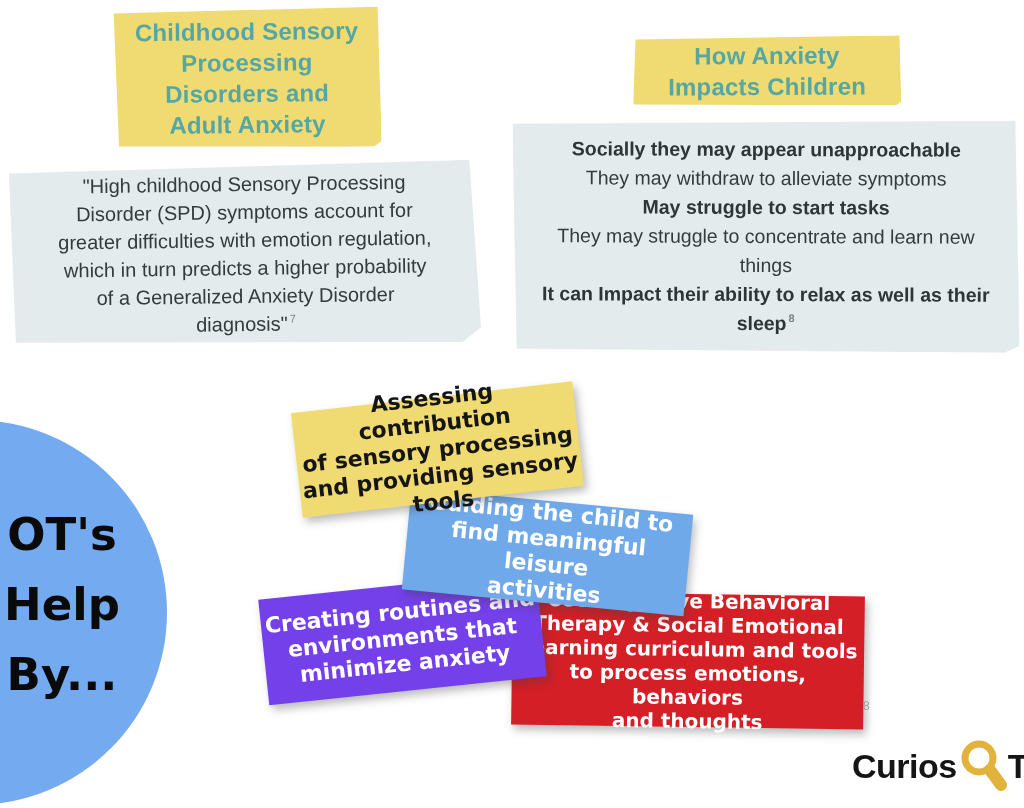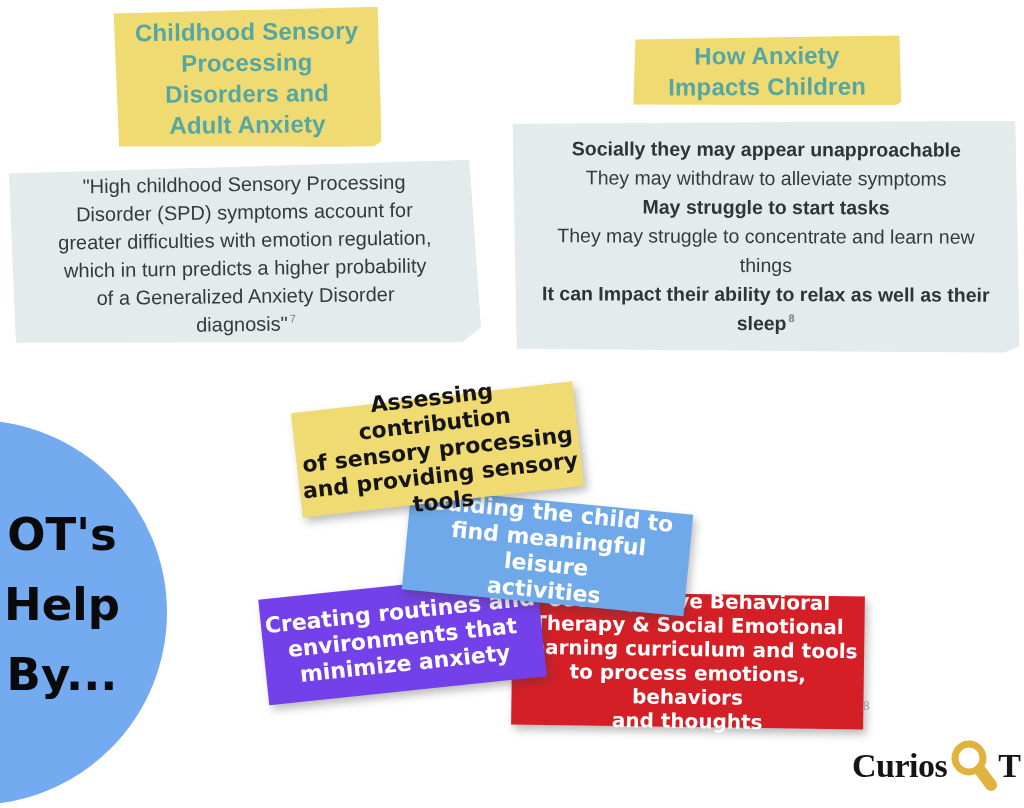--- a/index.html
+++ b/index.html
@@ -117,21 +117,21 @@
     z-index:7;
   }
 
   
   .logo{
     left:852px;top:737px;height:58px;
     display:flex;align-items:center;
     z-index:8;
   }
   .logo-text{
-    font-family:Liberation Serif, serif;
+    font-family:Liberation Sans, sans-serif;
     font-weight:800;font-size:34px;color:#151515;letter-spacing:-0.5px;
   }
   .logo svg{display:block;margin:6px -2px 0 1px;}
 </style>
 </head>
 <body>
 
 <div class="abs headline headline-left preline">Childhood Sensory
 Processing
 Disorders and

